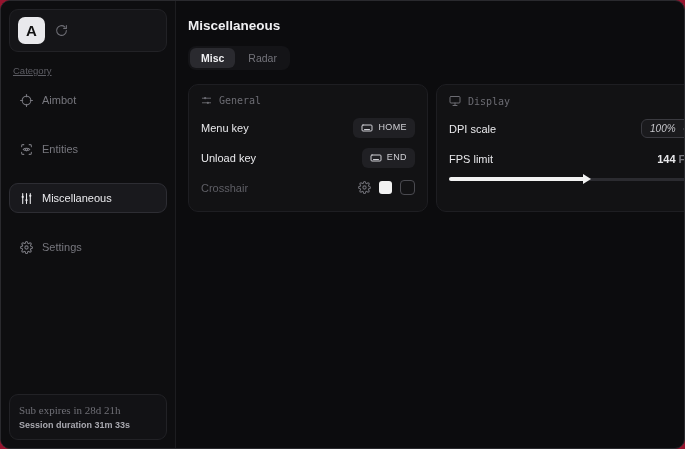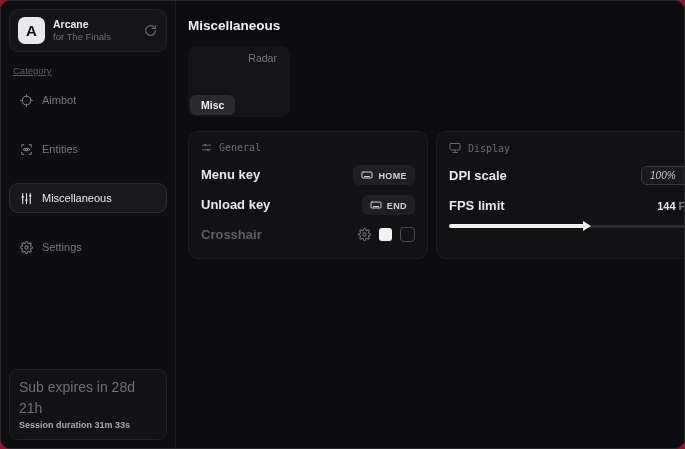--- a/index.html
+++ b/index.html
@@ -68,34 +68,34 @@
   }
   .nav-item.active svg { stroke:#eaeaed; }
   .status-card {
     margin-top:auto;
     background:#121215;
     border:1px solid #222226;
     border-radius:9px;
     padding:7px 9px;
     line-height:1.5;
   }
-  .status-line1 { font-family:Liberation Sans, sans-serif; color:#6f6f76; font-size:14px; }
+  .status-line1 { font-family:Liberation Serif, serif; color:#6f6f76; font-size:11px; }
   .status-line2 { color:#a9a9b0; font-size:9px; font-weight:bold; }
   
   .main { flex:1; padding:17px 14px 14px 12px; display:flex; flex-direction:column; }
   .page-title { color:#f0f0f2; font-size:13.5px; font-weight:bold; margin-bottom:13px; }
   .tabs {
     display:inline-flex; align-self:flex-start;
     background:#141417; border-radius:8px; padding:2px; gap:2px;
   }
   .tab {
     font-size:10.5px; color:#74747b;
     padding:4px 11px; border-radius:6px; cursor:pointer;
   }
-  .tab.active { background:#2a2a2f; color:#f0f0f2; font-weight:bold;margin-top:47px; }
+  .tab.active { background:#2a2a2f; color:#f0f0f2; font-weight:bold; }
   .cards { display:flex; gap:8px; margin-top:14px; }
   .card {
     background:#121214;
     border:1px solid #1e1e22;
     border-radius:10px;
     padding:10px 12px 12px 12px;
     width:240px;
   }
   .card-head {
     display:flex; align-items:center; gap:7px;
@@ -103,28 +103,28 @@
     font-family:"DejaVu Sans Mono", monospace;
     font-size:10px;
     margin-bottom:10px;
   }
   .card-head svg { stroke:#6c6c73; }
   .row {
     display:flex; align-items:center; justify-content:space-between;
     min-height:23px; margin-bottom:7px;
   }
   .row:last-child { margin-bottom:0; }
-  .row-label { color:#e8e8eb; font-size:13px; font-weight:bold; }
+  .row-label { color:#e8e8eb; font-size:11px; font-weight:normal; }
   .row-label.dim { color:#5f5f66; }
   .key-chip {
-    display:inline-flex; align-items:flex-end; gap:5px;
+    display:inline-flex; align-items:flex-start; gap:5px;
     background:#202024;
     border-radius:6px;
     padding:4px 8px;
-    color:#cfcfd4; font-size:9px; font-weight:bold;
+    color:#cfcfd4; font-size:9px; font-weight:normal;
     letter-spacing:.4px;
     cursor:pointer;
   }
   .key-chip svg { stroke:#cfcfd4; }
   .cross-controls { display:flex; align-items:center; gap:8px; }
   .gear-mini { color:#6c6c73; cursor:pointer; display:flex; }
   .swatch {
     width:13px; height:13px; border-radius:3px; background:#f2f2f2; cursor:pointer;
   }
   .checkbox {
@@ -164,24 +164,20 @@
 </style>
 </head>
 <body>
 
 <div class="window">
 
   <div class="sidebar">
 
     <div class="brand-card">
       <div class="logo">A</div>
-      <div class="brand-text">
-        <div class="brand-title">Arcane</div>
-        <div class="brand-sub">for The Finals</div>
-      </div>
       <div class="icon-btn">
         <svg width="13" height="13" viewBox="0 0 24 24" fill="none" stroke="currentColor" stroke-width="2" stroke-linecap="round">
           <path d="M21 12a9 9 0 1 1-3-6.7"></path>
             <polyline points="21 3 21 8 16 8"></polyline>
         </svg>
       </div>
     </div>
 
     <div class="category-label">Category</div>
 

